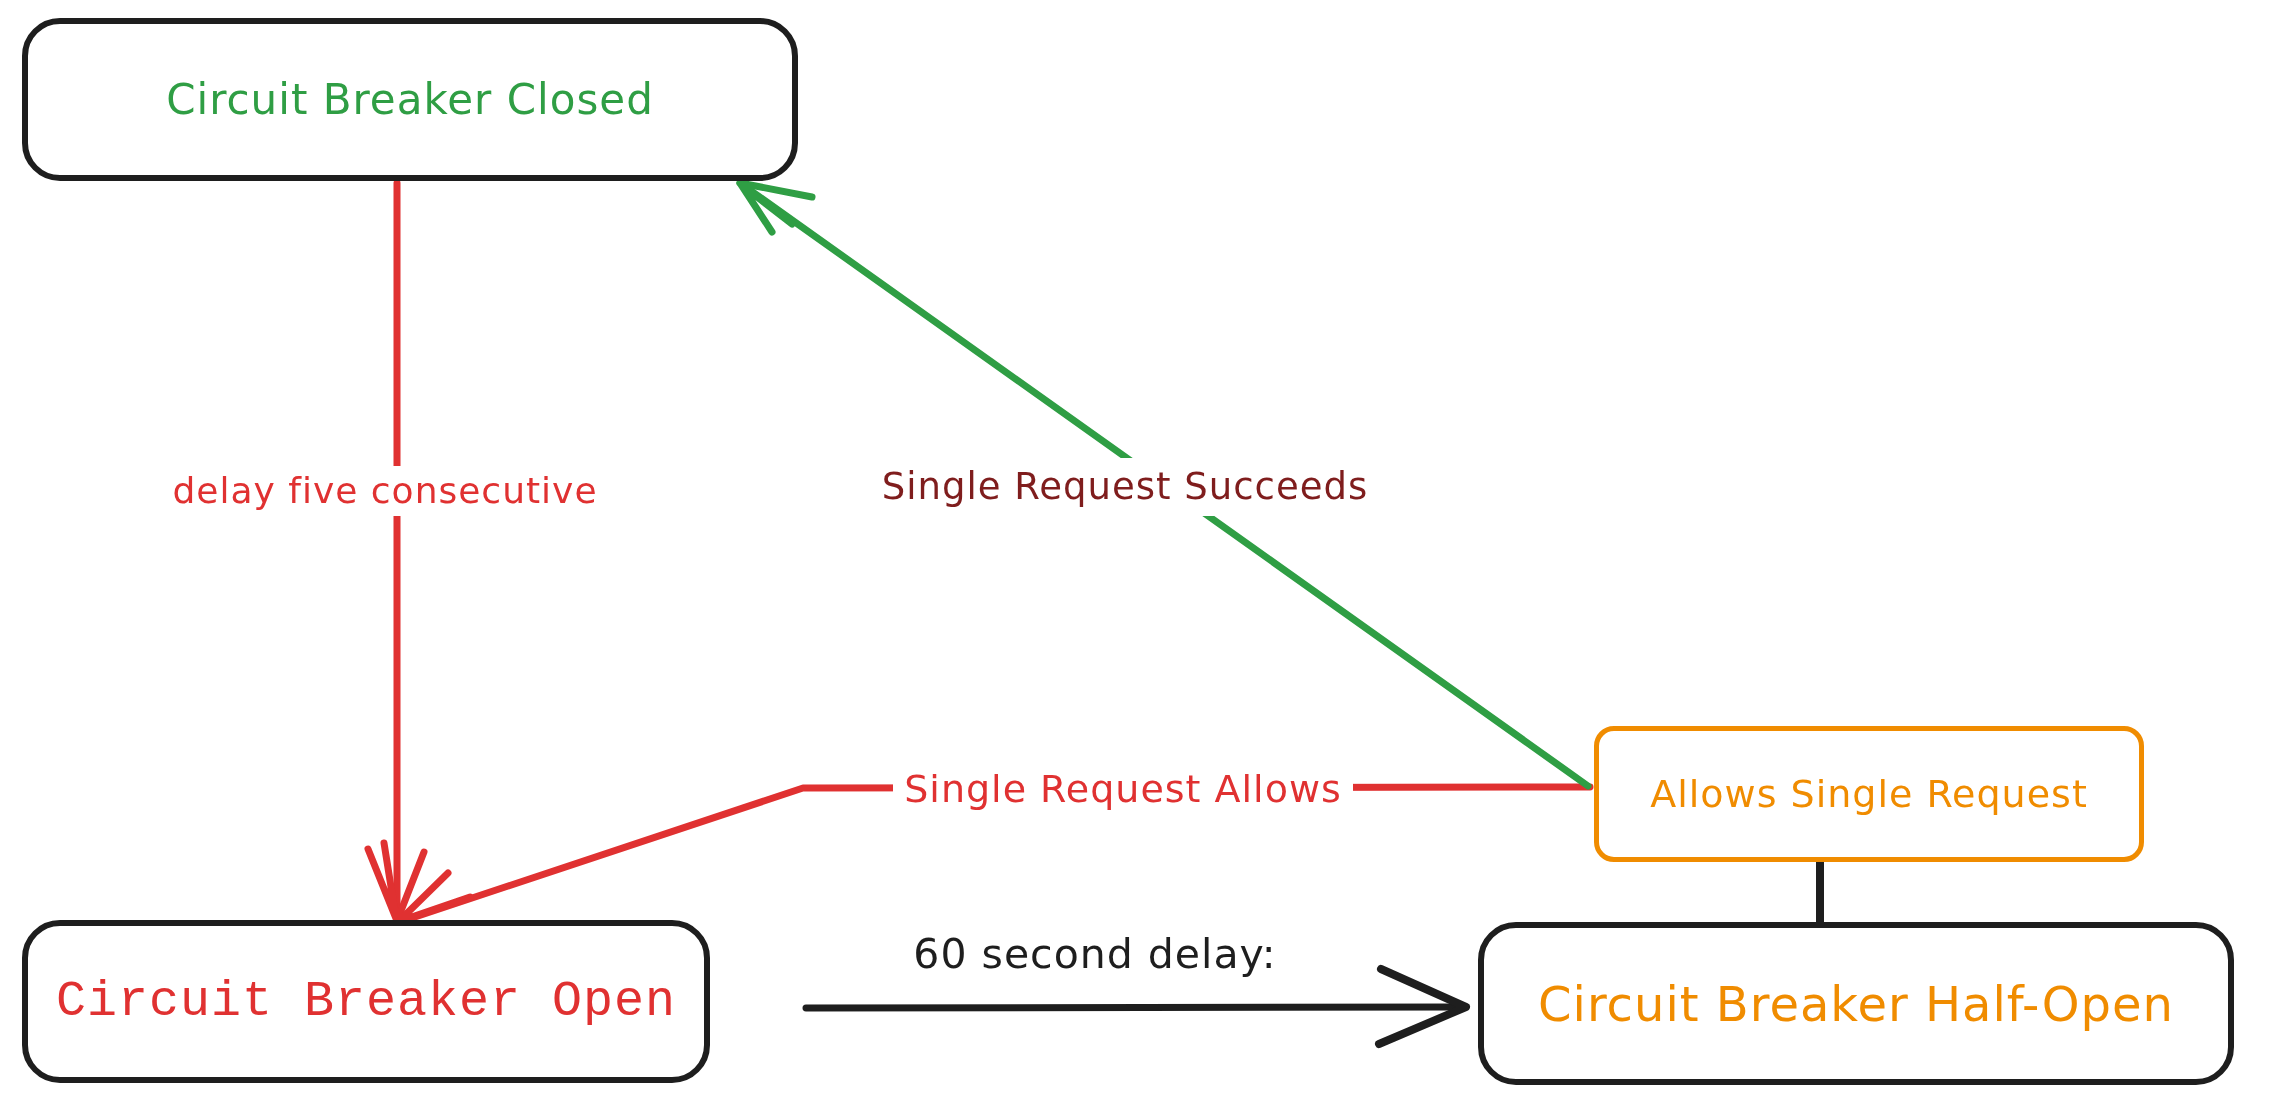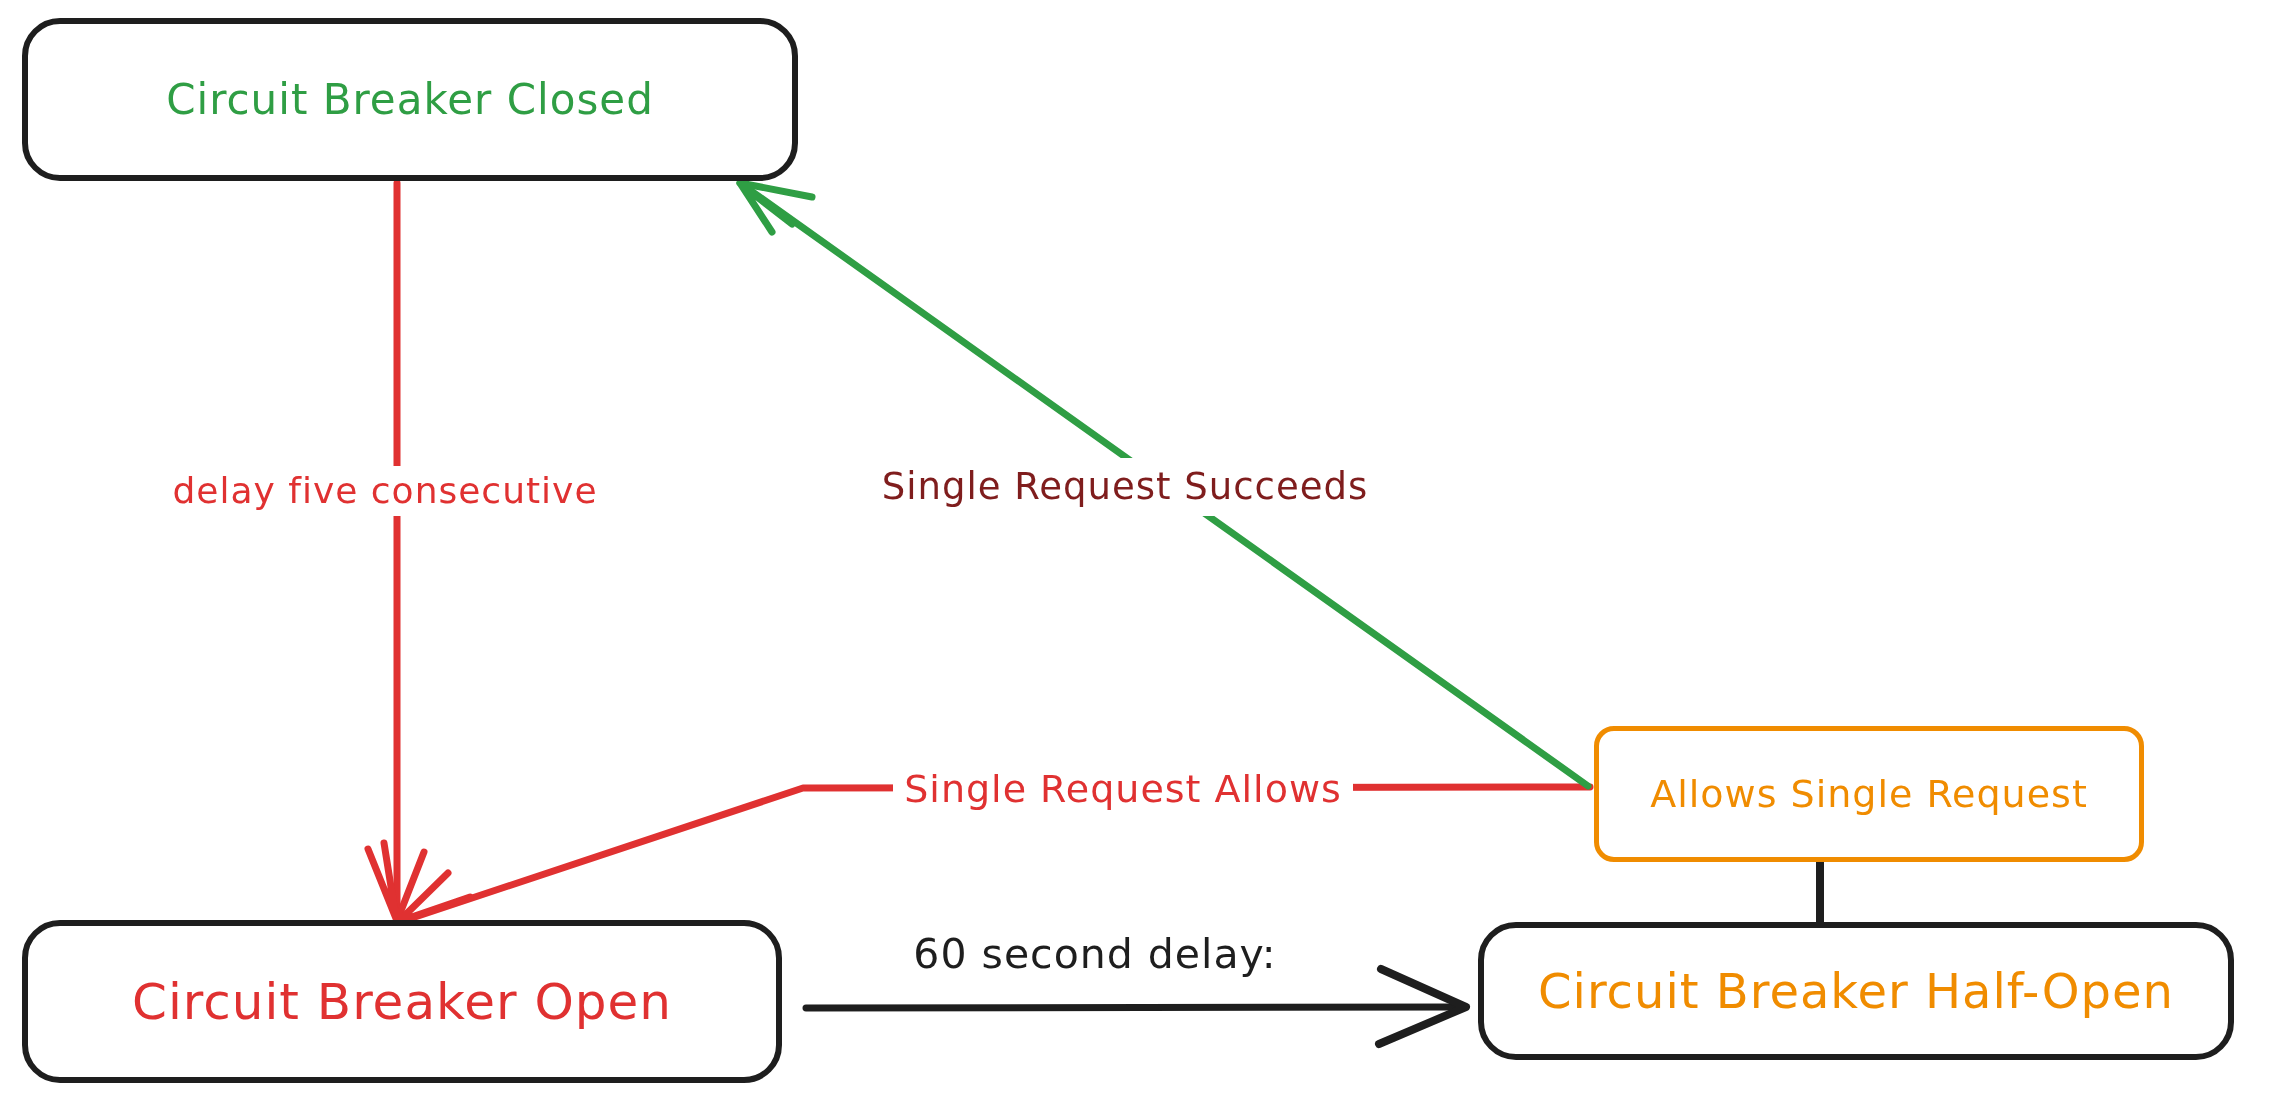--- a/index.html
+++ b/index.html
@@ -28,22 +28,22 @@
     display: flex;
     align-items: center;
     justify-content: center;
     text-align: center;
     letter-spacing: 1px;
   }
   .node-black { border: 6px solid #1e1e1e; border-radius: 38px; }
   .node-orange { border: 5px solid #f08c00; border-radius: 20px; }
 
   .node-closed   { left: 22px;   top: 18px;   width: 776px; height: 163px; font-size: 42px; color: #2f9e44; }
-  .node-open     { left: 22px;   top: 920px;  width: 760px; height: 163px; font-size: 50px; color: #e03131; }
-  .node-halfopen { left: 1478px; top: 922px;  width: 756px; height: 138px; font-size: 48px; color: #f08c00; }
+  .node-open     { left: 22px;   top: 920px;  width: 688px; height: 163px; font-size: 50px; color: #e03131; font-family: Liberation Mono, monospace; }
+  .node-halfopen { left: 1478px; top: 922px;  width: 756px; height: 163px; font-size: 48px; color: #f08c00; }
   .node-allows   { left: 1594px; top: 726px;  width: 550px; height: 136px; font-size: 38px; color: #f08c00; }
 
   
   .edge-label {
     position: absolute;
     background: #ffffff;
     text-align: center;
     letter-spacing: 1px;
   }
   .label-trips {

